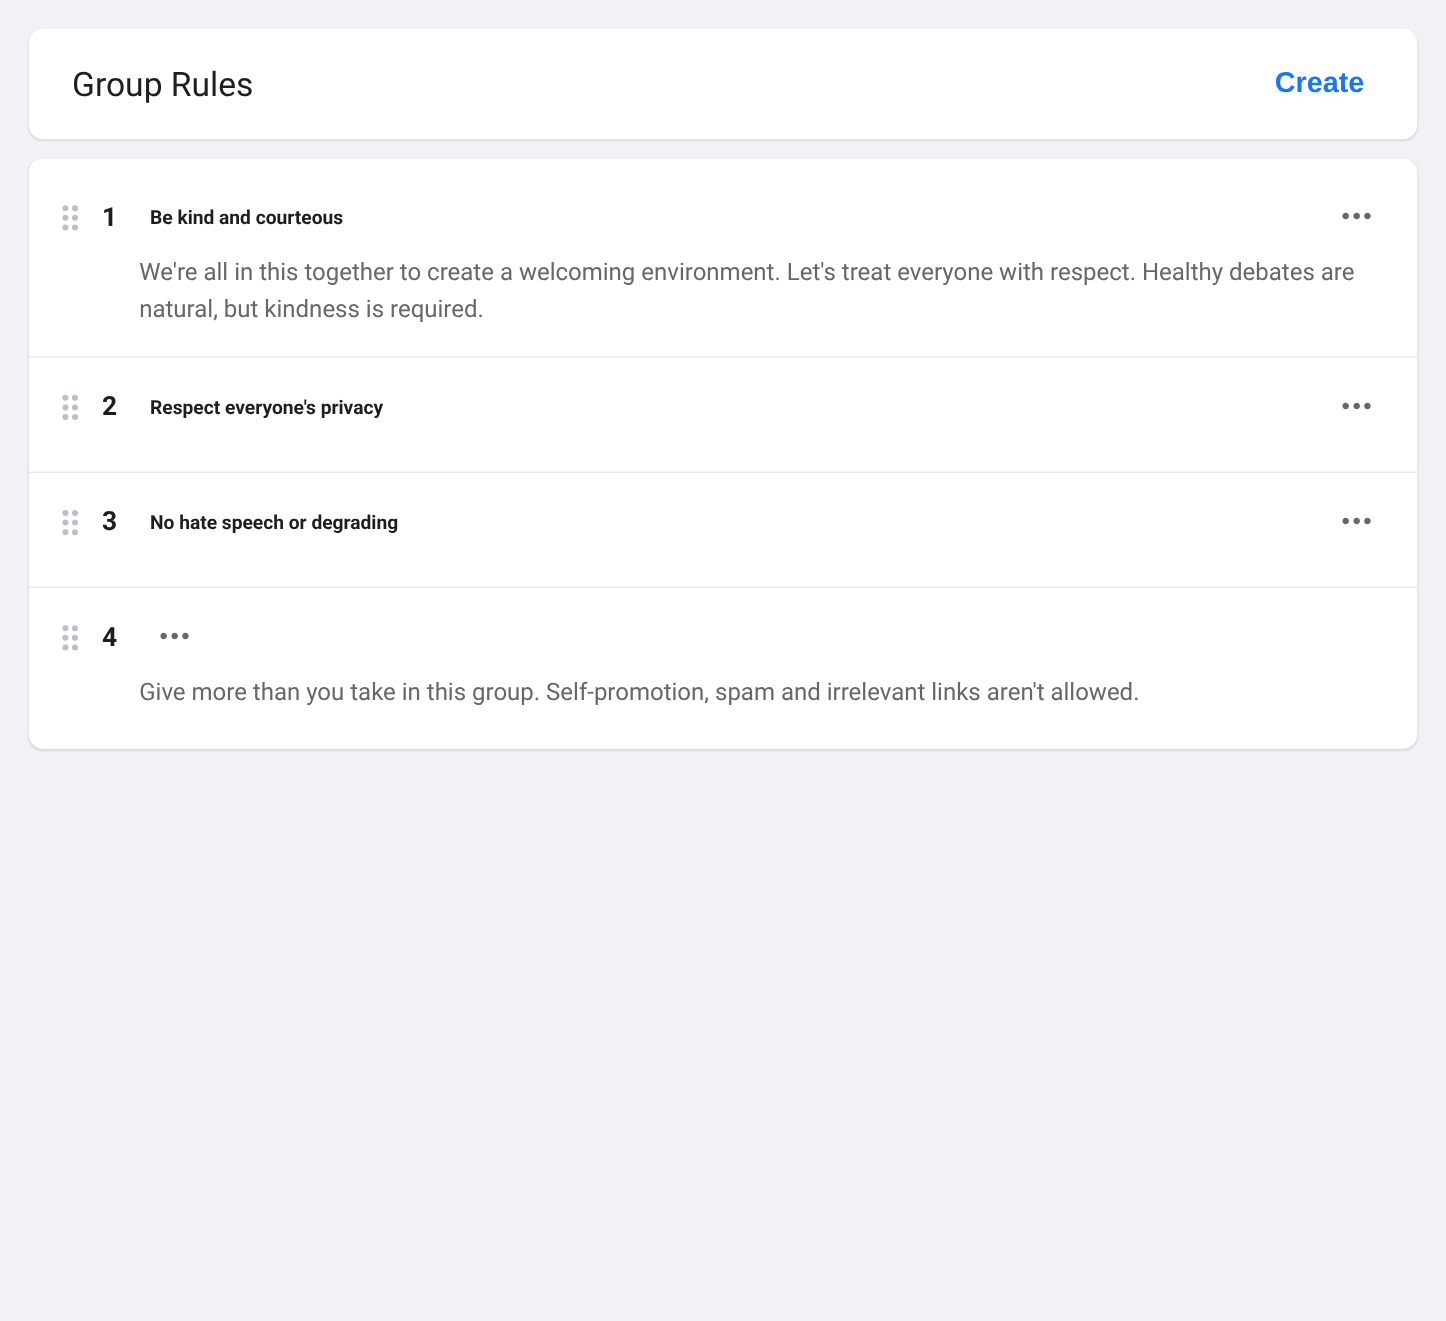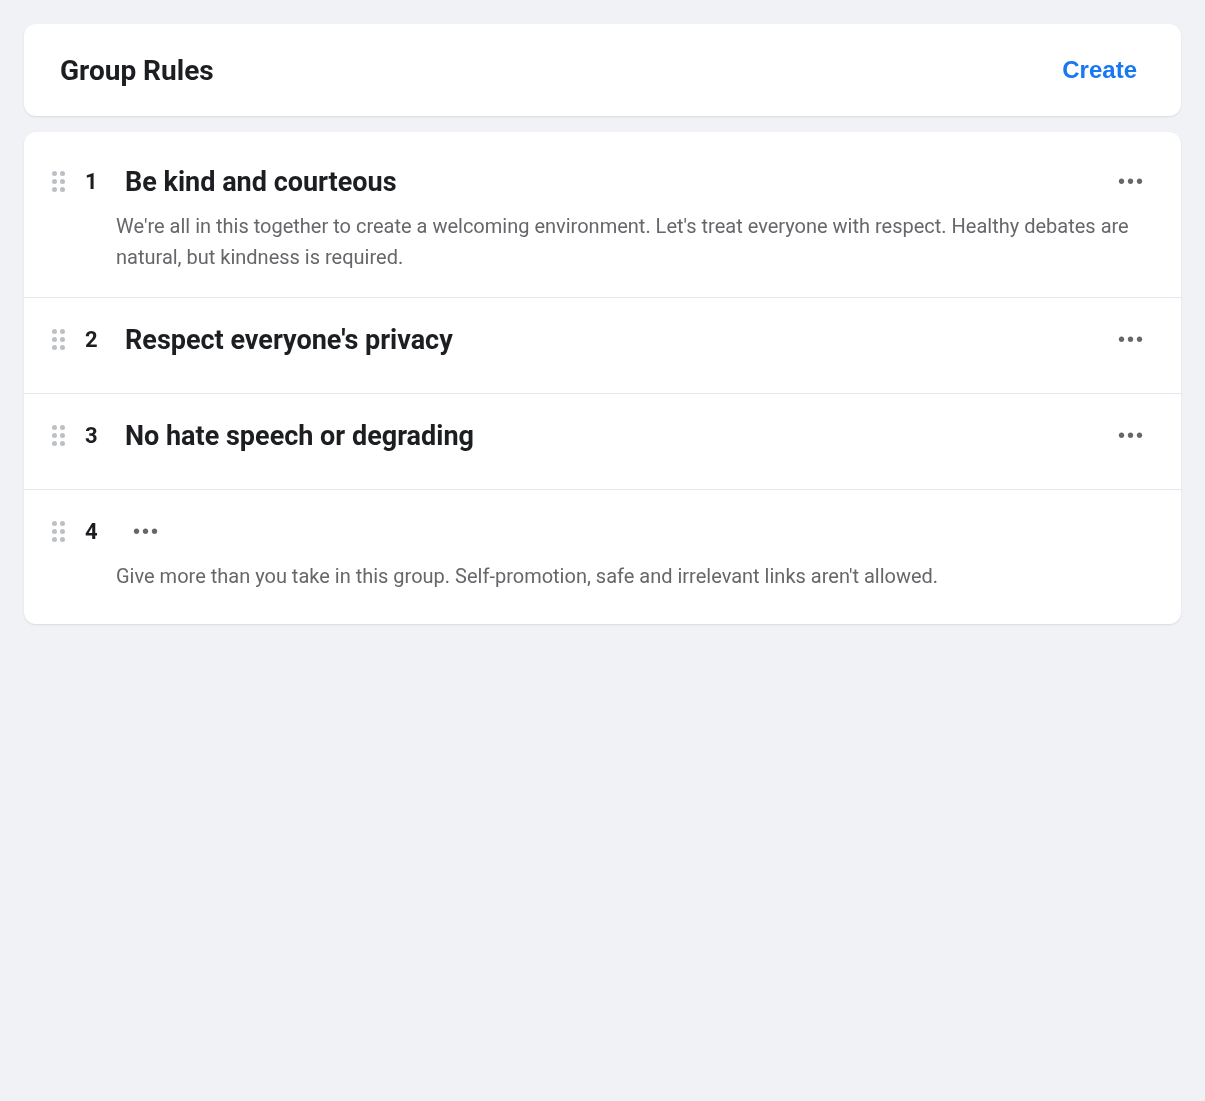--- a/index.html
+++ b/index.html
@@ -22,21 +22,21 @@
       padding: 28px 36px;
       display: flex;
       align-items: center;
       justify-content: space-between;
       margin-bottom: 16px;
       box-shadow: 0 1px 2px rgba(0,0,0,0.1);
     }
 
     .header-title {
       font-size: 28px;
-      font-weight: 700;
+      font-weight: 400;
       color: #1c1e21;
     }
 
     .create-button {
       font-size: 24px;
       font-weight: 600;
       color: #1877f2;
       background: none;
       border: none;
       cursor: pointer;
@@ -83,21 +83,21 @@
 
     .rule-number {
       font-size: 22px;
       font-weight: 700;
       color: #1c1e21;
       margin-right: 16px;
       min-width: 24px;
     }
 
     .rule-title {
-      font-size: 27px;
+      font-size: 16px;
       font-weight: 700;
       color: #1c1e21;
       flex: 1;
     }
 
     .more-button {
       background: none;
       border: none;
       cursor: pointer;
       padding: 6px 8px;
@@ -179,15 +179,15 @@
           <div class="drag-dot"></div>
           <div class="drag-dot"></div>
           <div class="drag-dot"></div>
           <div class="drag-dot"></div>
           <div class="drag-dot"></div>
           <div class="drag-dot"></div>
         </div>
         <div class="rule-number">4</div>
         <button class="more-button">•••</button>
       </div>
-      <div class="rule-description">Give more than you take in this group. Self-promotion, safe and irrelevant links aren't allowed.</div>
+      <div class="rule-description">Give more than you take in this group. Self-promotion, spam and irrelevant links aren't allowed.</div>
     </div>
   </div>
 
 </body></html>

